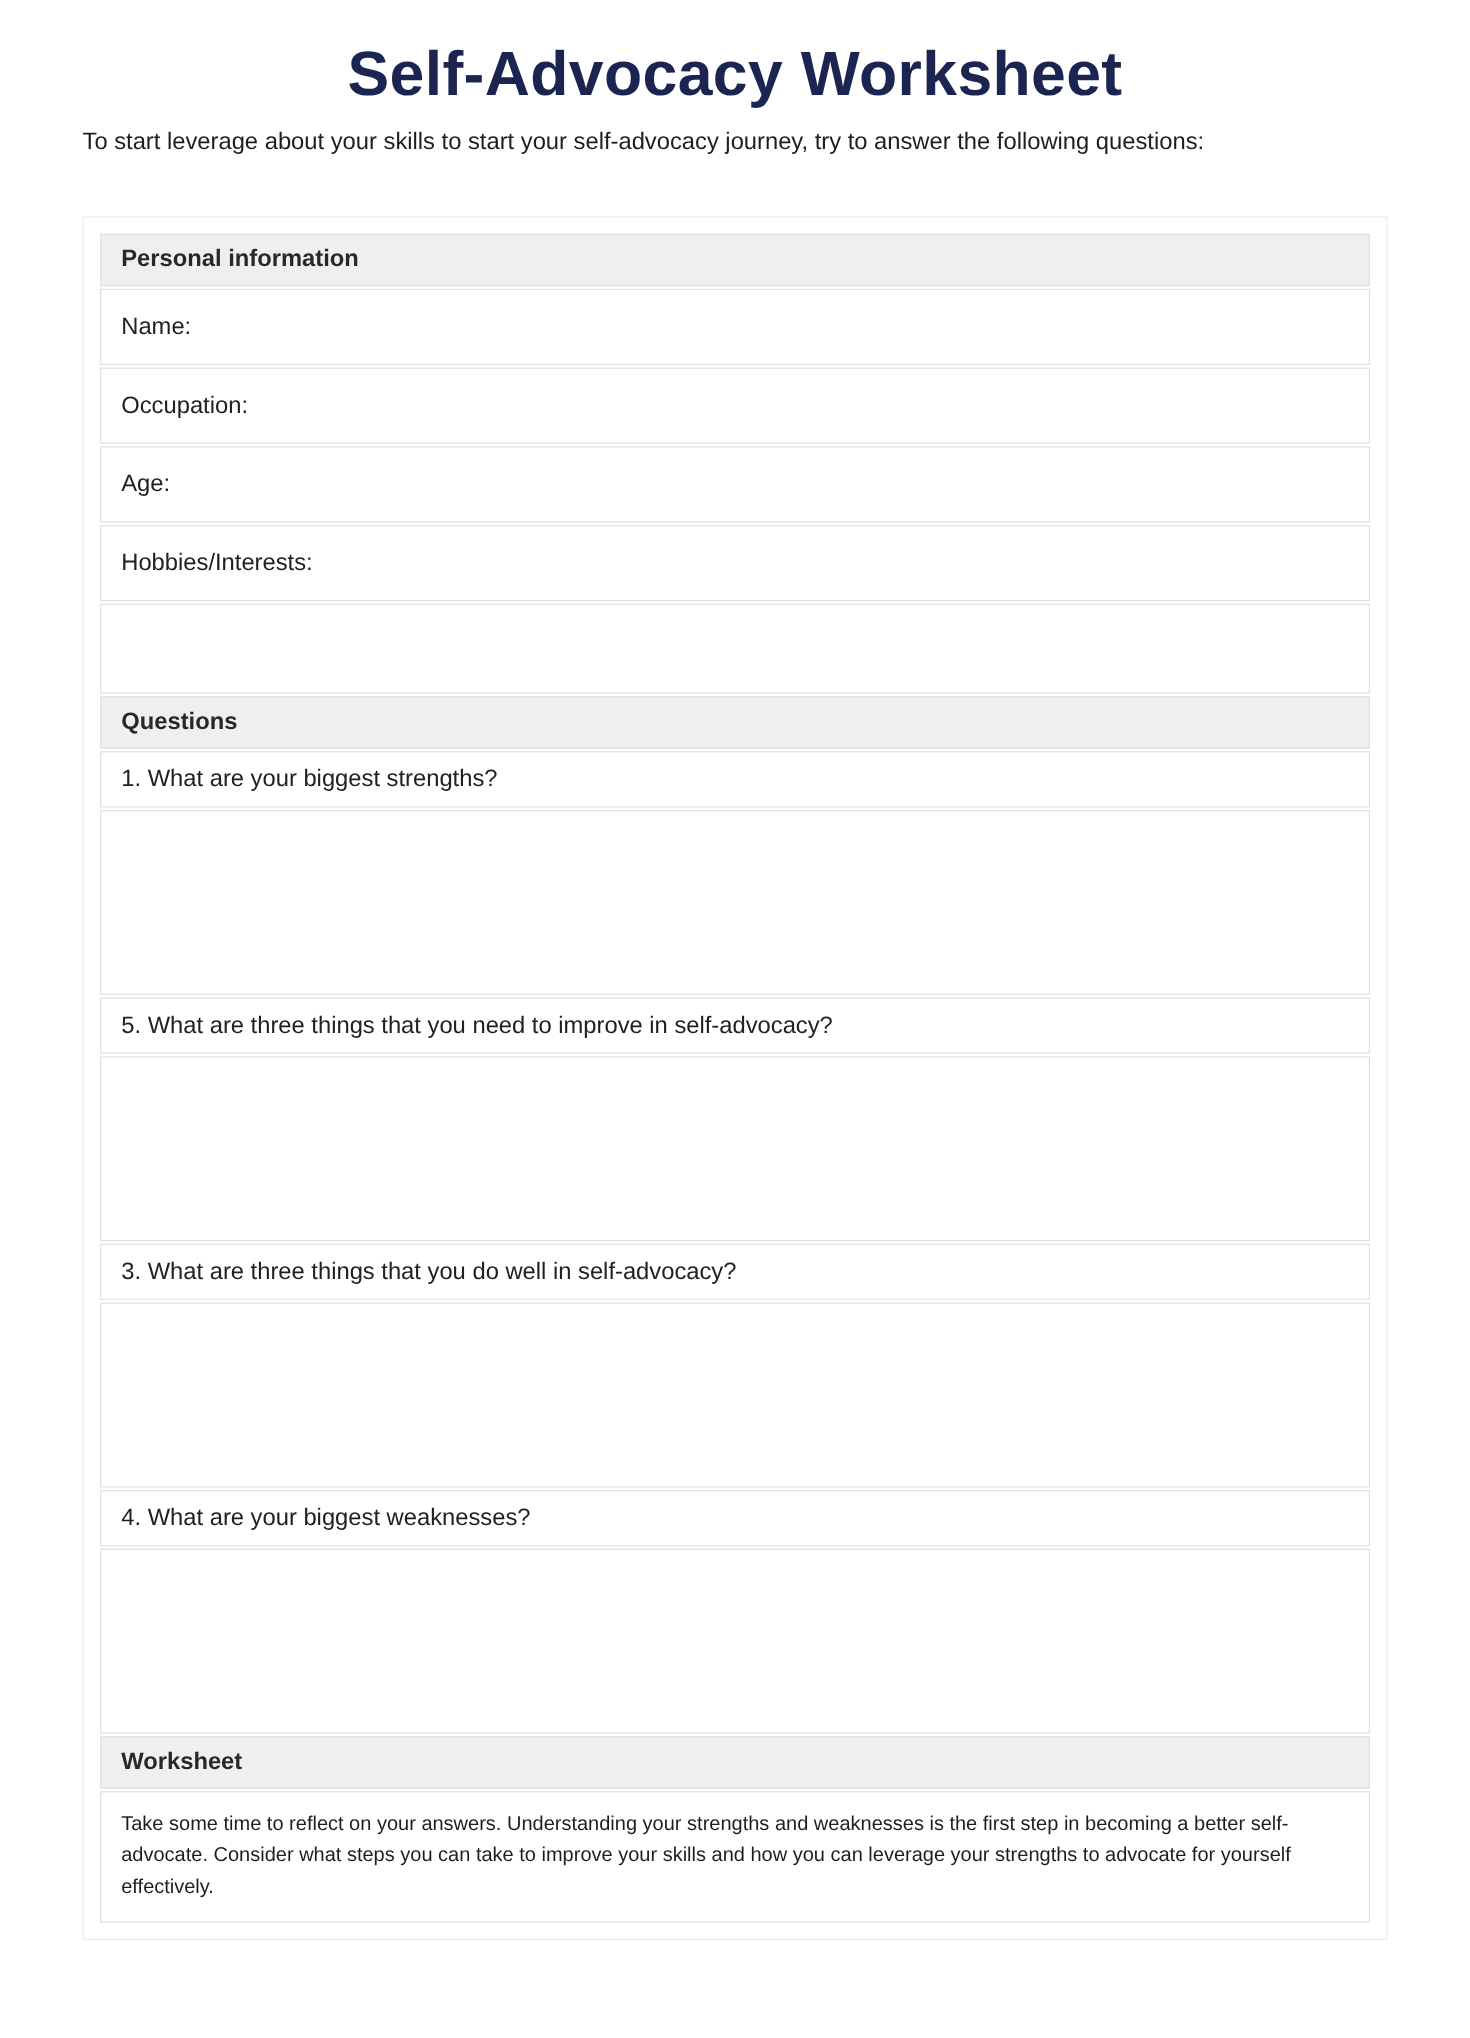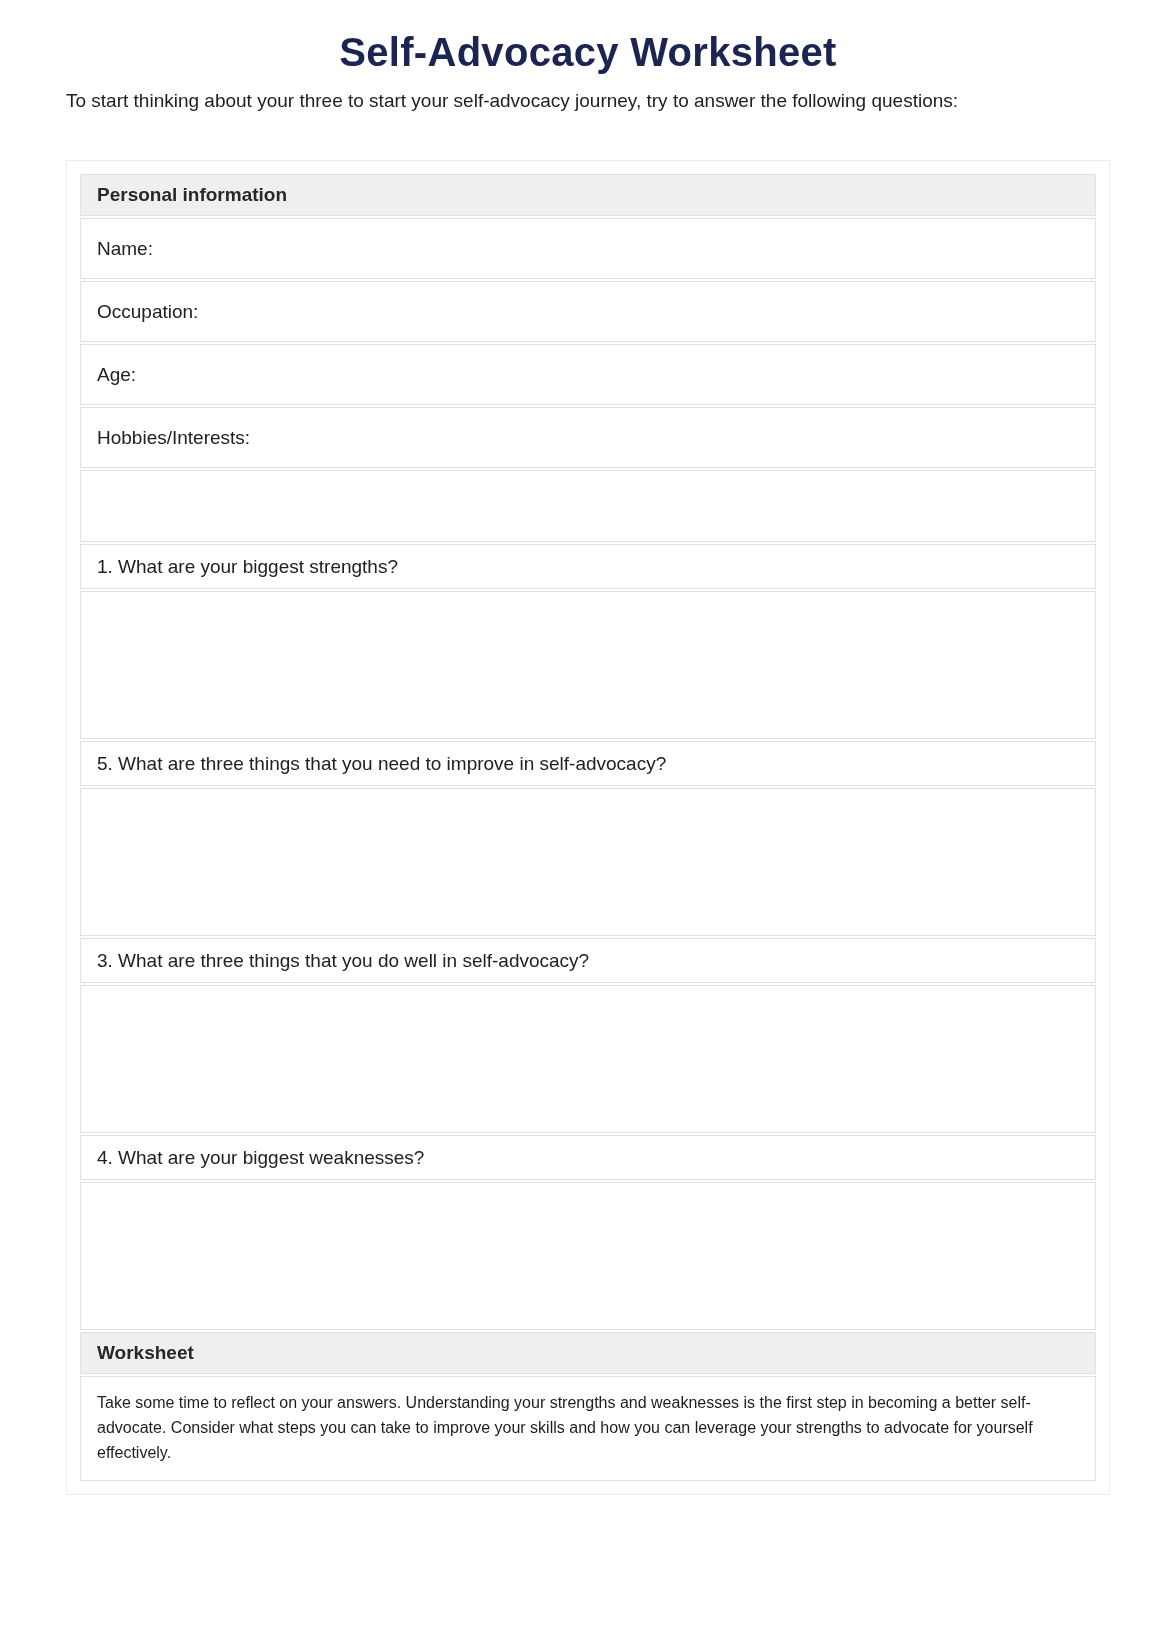--- a/index.html
+++ b/index.html
@@ -10,21 +10,21 @@
     font-family: "Liberation Sans", sans-serif;
     color: #212121;
     overflow: hidden;
   }
   .content {
     padding: 0 66px;
   }
   .doc-title {
     margin-top: 30px;
     text-align: center;
-    font-size: 40px;
+    font-size: 50px;
     font-weight: bold;
     color: #1c2451;
     letter-spacing: 0.3px;
   }
   .intro {
     font-size: 19px;
     line-height: 26px;
     color: #1e1e1e;
   }
   .intro-1 { margin-top: 26px; }
@@ -66,21 +66,21 @@
     color: #1e1e1e;
   }
 </style>
 </head>
 <body>
 
 <div class="content">
 
   <h1 class="doc-title">Self-Advocacy Worksheet</h1>
 
-  <p class="intro intro-2">To start thinking about your three to start your self-advocacy journey, try to answer the following questions:</p>
+  <p class="intro intro-2">To start leverage about your skills to start your self-advocacy journey, try to answer the following questions:</p>
 
   <div class="sheet">
 
     <div class="row sec">
       <span>Personal information</span>
     </div>
 
     <div class="row field">
       <span>Name:</span>
     </div>
@@ -88,20 +88,23 @@
       <span>Occupation:</span>
     </div>
     <div class="row field">
       <span>Age:</span>
     </div>
     <div class="row field">
       <span>Hobbies/Interests:</span>
     </div>
     <div class="row blank-sm"></div>
 
+    <div class="row sec">
+      <span>Questions</span>
+    </div>
 
     <div class="row q">
       <span>1. What are your biggest strengths?</span>
     </div>
     <div class="row ans"></div>
 
     <div class="row q">
       <span>5. What are three things that you need to improve in self-advocacy?</span>
     </div>
     <div class="row ans"></div>

